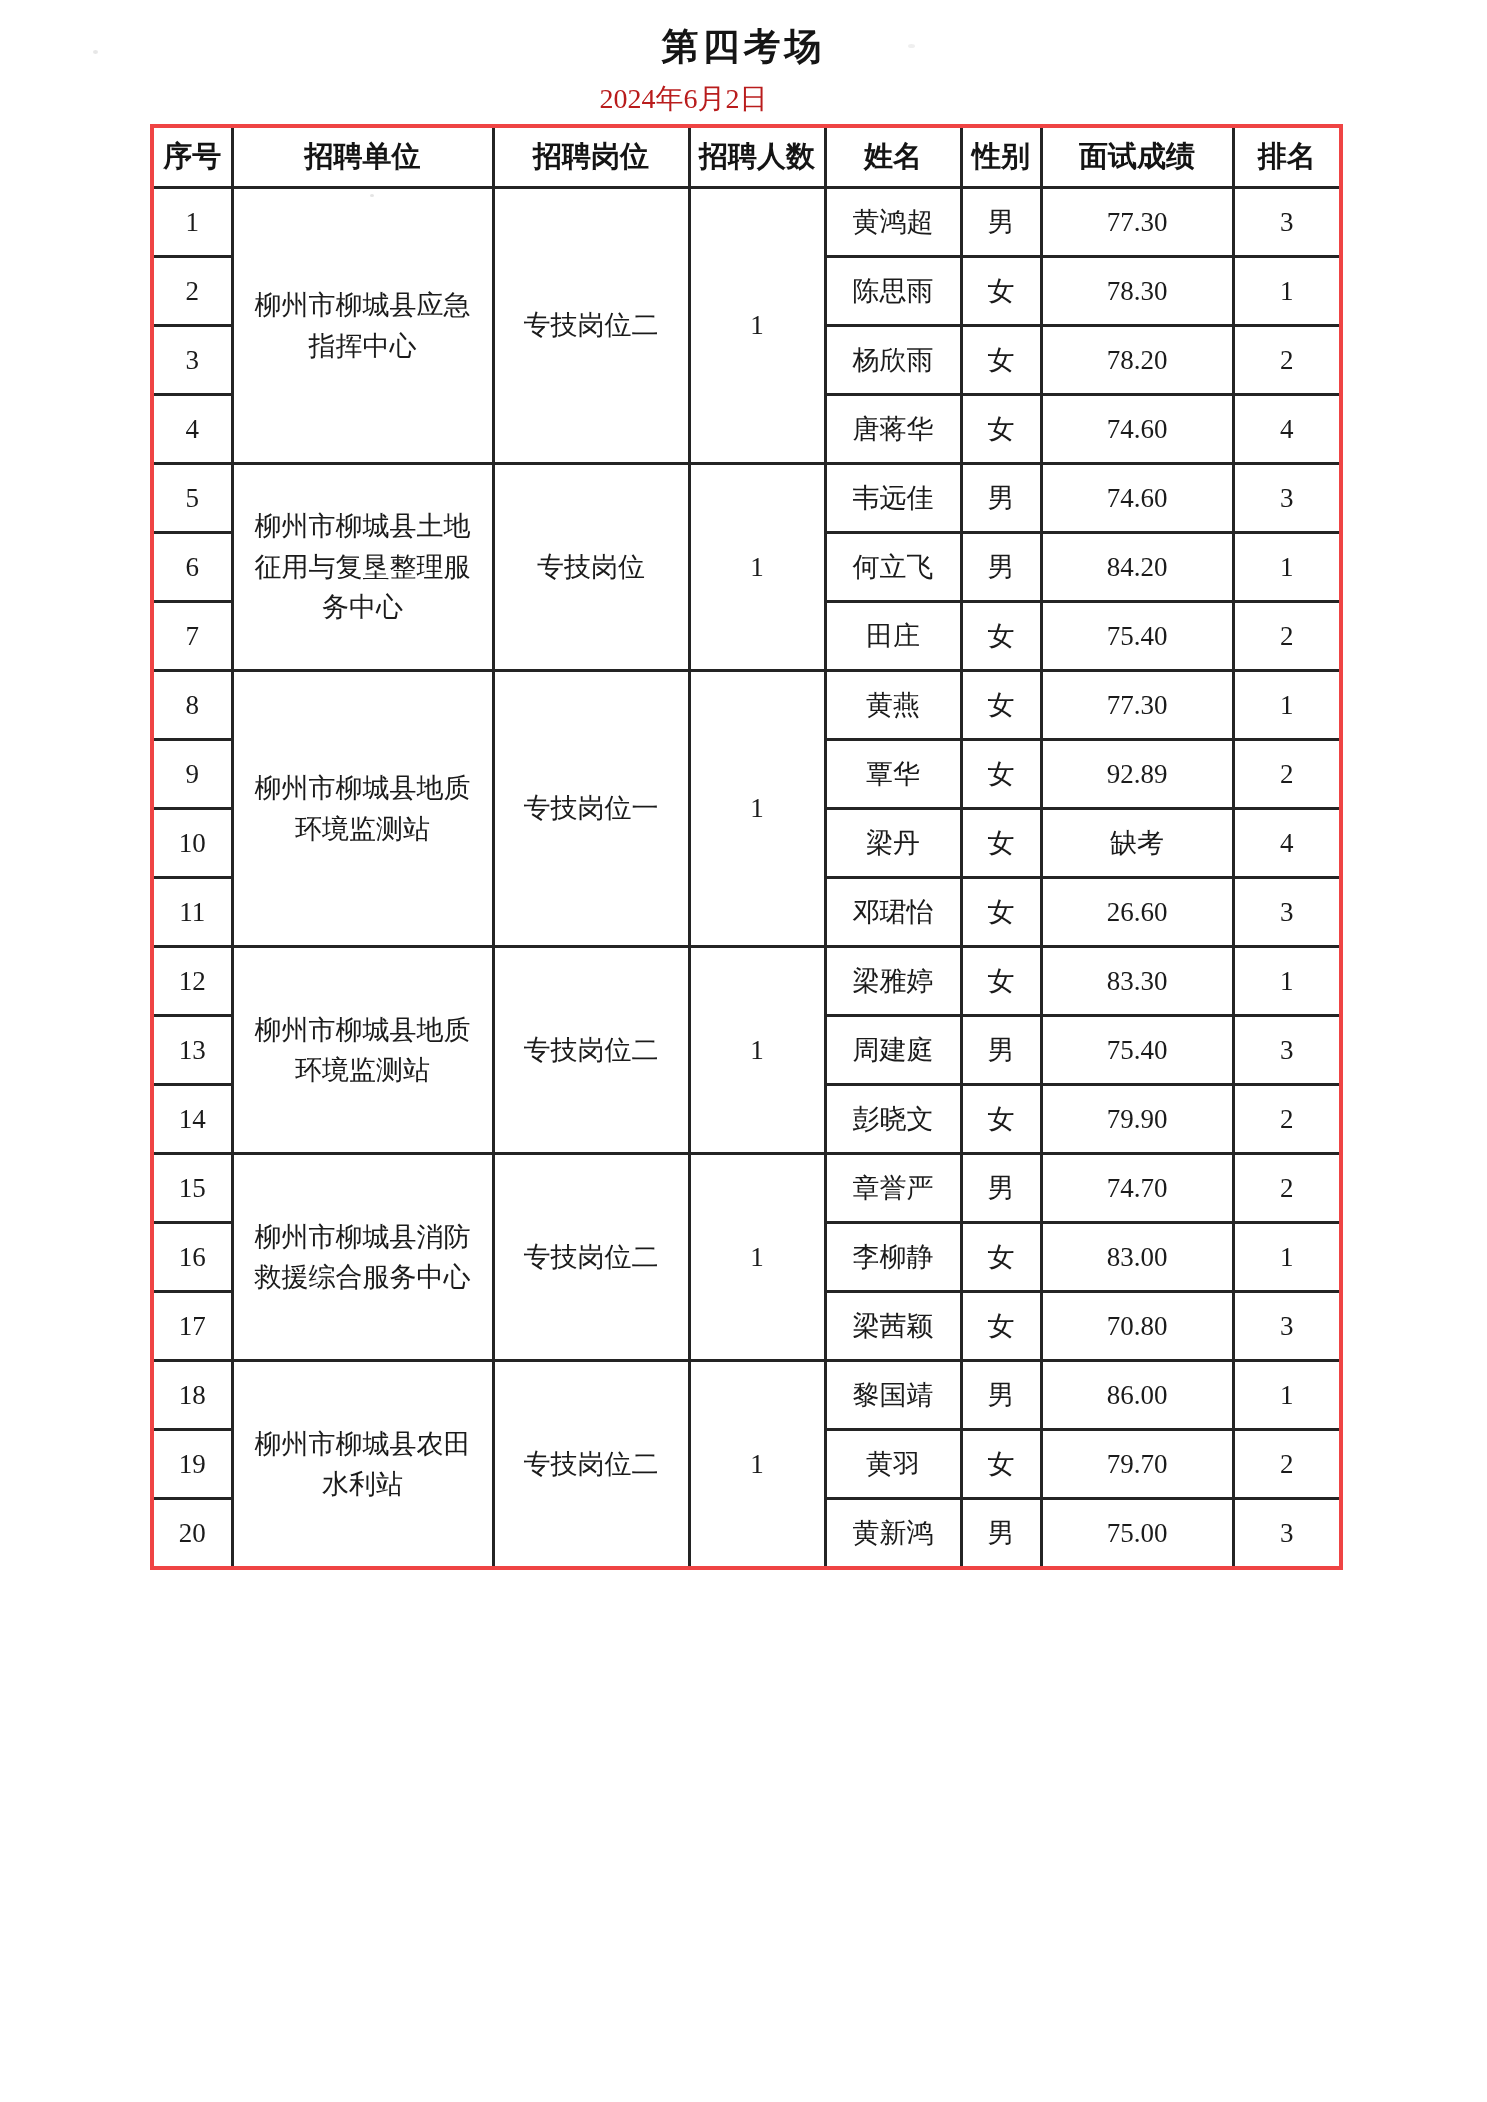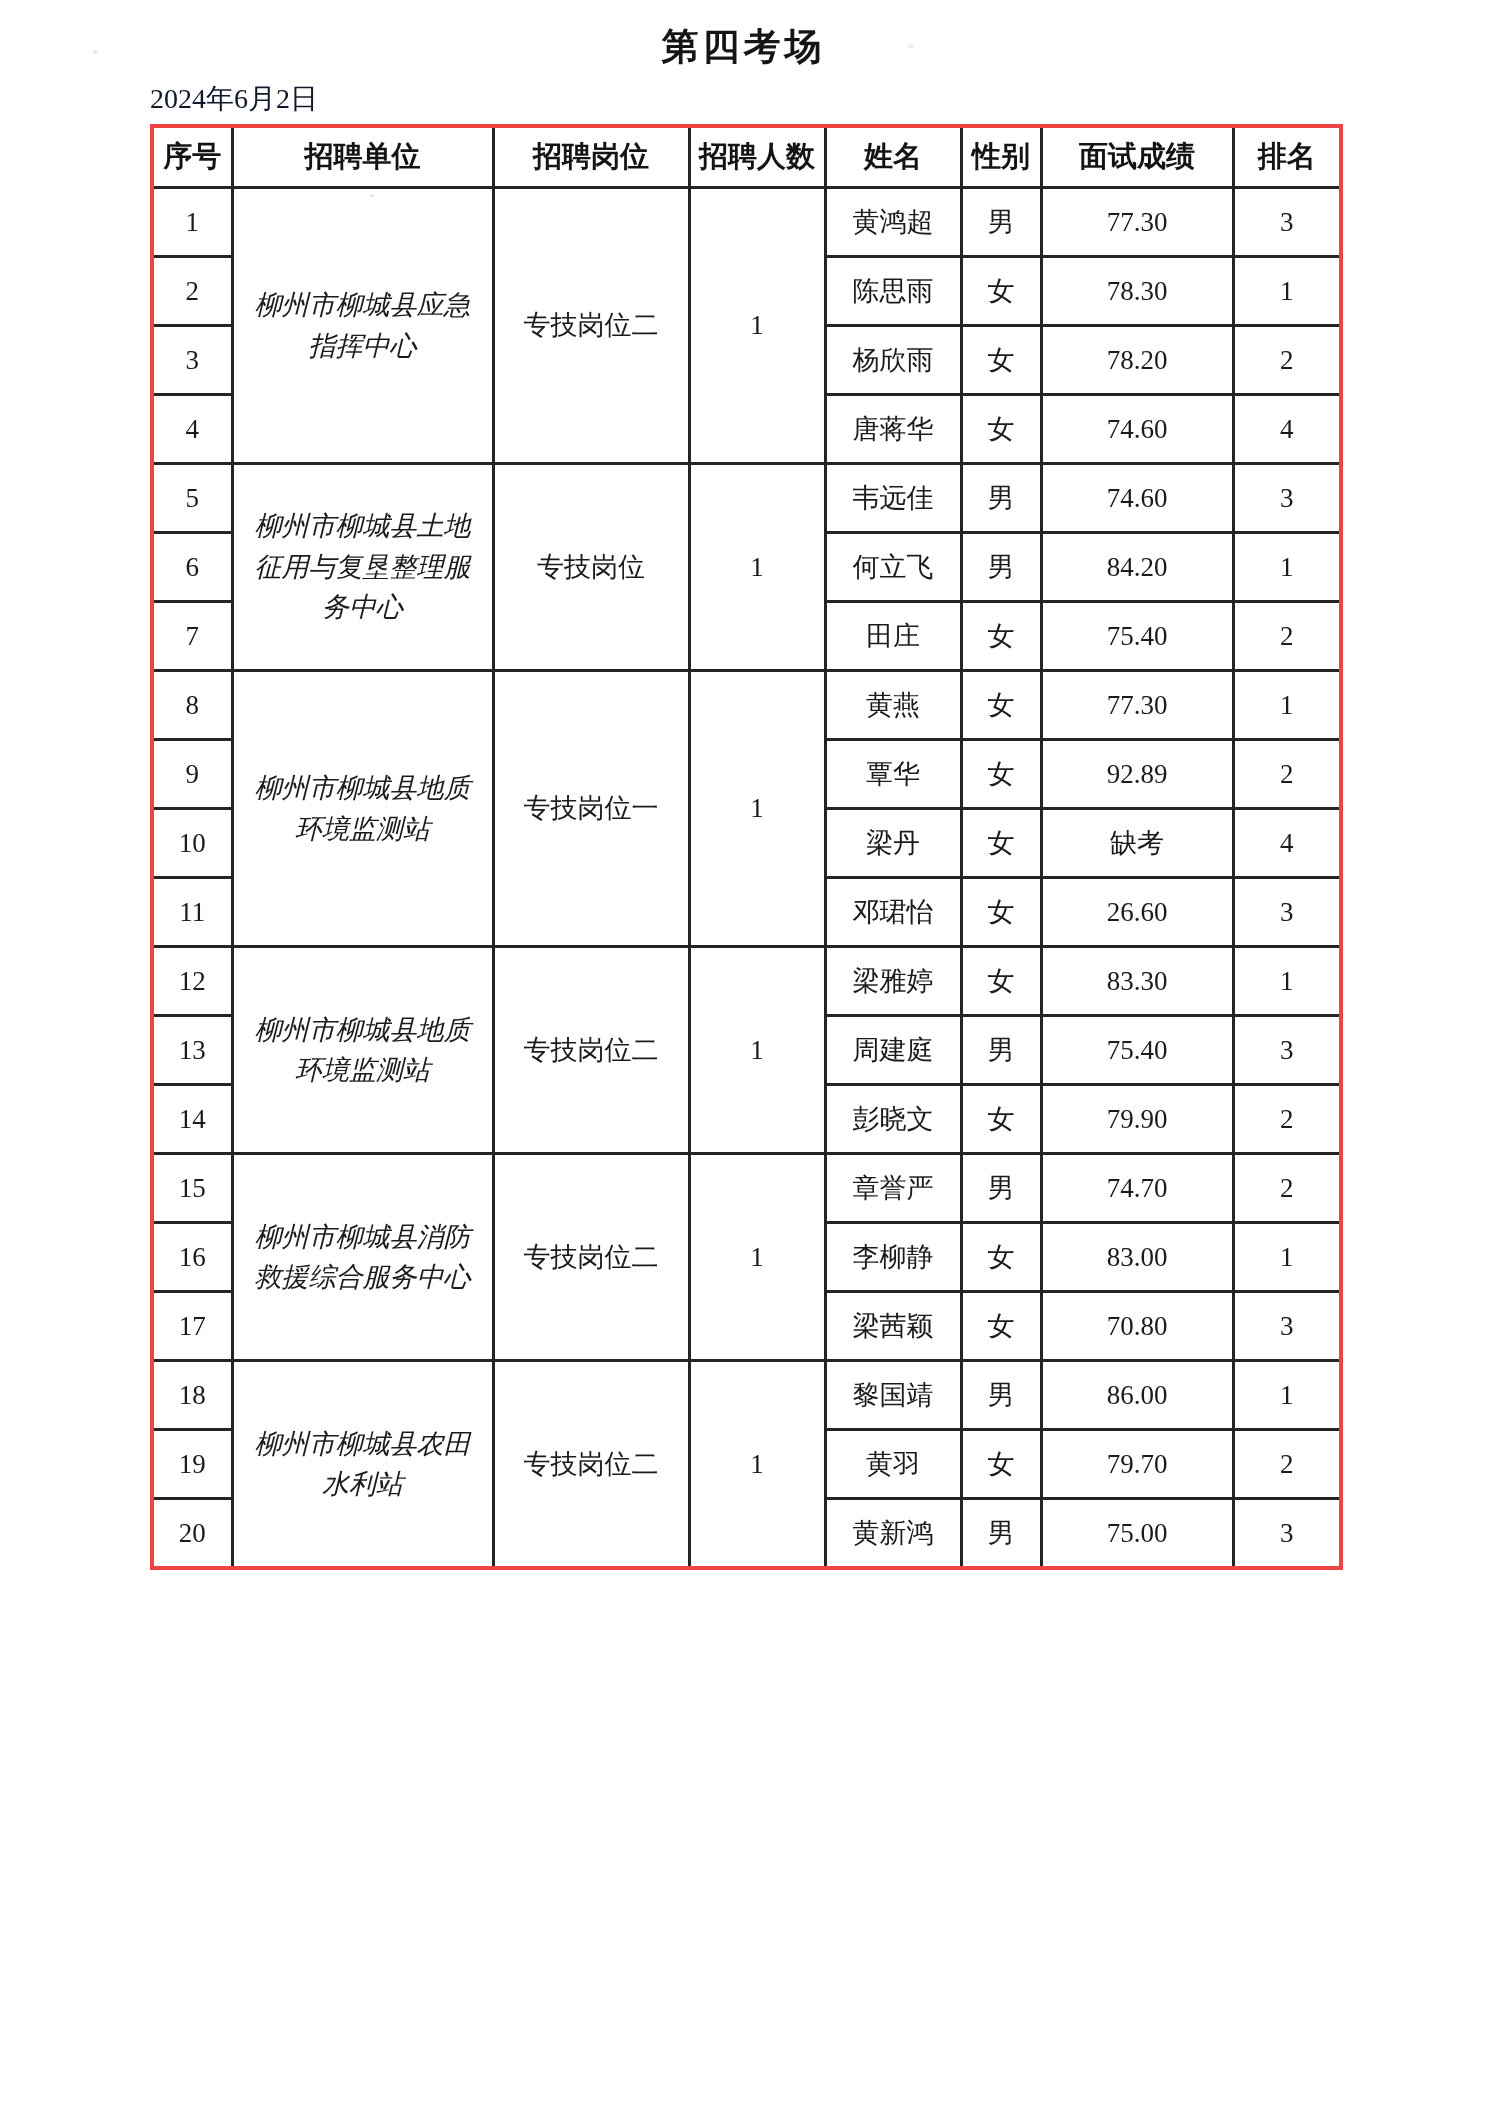--- a/index.html
+++ b/index.html
@@ -30,23 +30,23 @@
     padding-top: 22px;
     text-align: center;
     font-size: 37px;
     font-weight: 700;
     letter-spacing: 4px;
     color: #151515;
   }
   .doc-date {
     width: 1067px;
     margin: 8px 0 6px 150px;
-    text-align: left;
+    text-align: center;
     font-size: 28px;
-    color: #0f172a;
+    color: #b91c1c;
   }
   table.score-table {
     border-collapse: collapse;
     table-layout: fixed;
     margin-left: 150px;
     width: 1189px;
     border: 4px solid #ef4444;
   }
   table.score-table th,
   table.score-table td {
@@ -63,21 +63,21 @@
     font-weight: 700;
     color: #141414;
   }
   table.score-table td {
     height: 66px;
     font-size: 27px;
     line-height: 1.5;
     color: #1b1b1b;
   }
   td.c-no, td.c-rank, td.c-count { font-size: 27px; }
-  td.c-unit { line-height: 1.5; font-style: italic; }
+  td.c-unit { line-height: 1.5; }
   
   .scan-artifact {
     position: absolute;
     border-radius: 50%;
     background: #c9c9c9;
     opacity: 0.45;
   }
   .scan-artifact.a1 { left: 93px;  top: 50px;  width: 5px; height: 4px; }
   .scan-artifact.a2 { left: 908px; top: 44px;  width: 7px; height: 4px; opacity: .3; }
   .scan-artifact.a3 { left: 370px; top: 194px; width: 4px; height: 3px; opacity: .5; }

